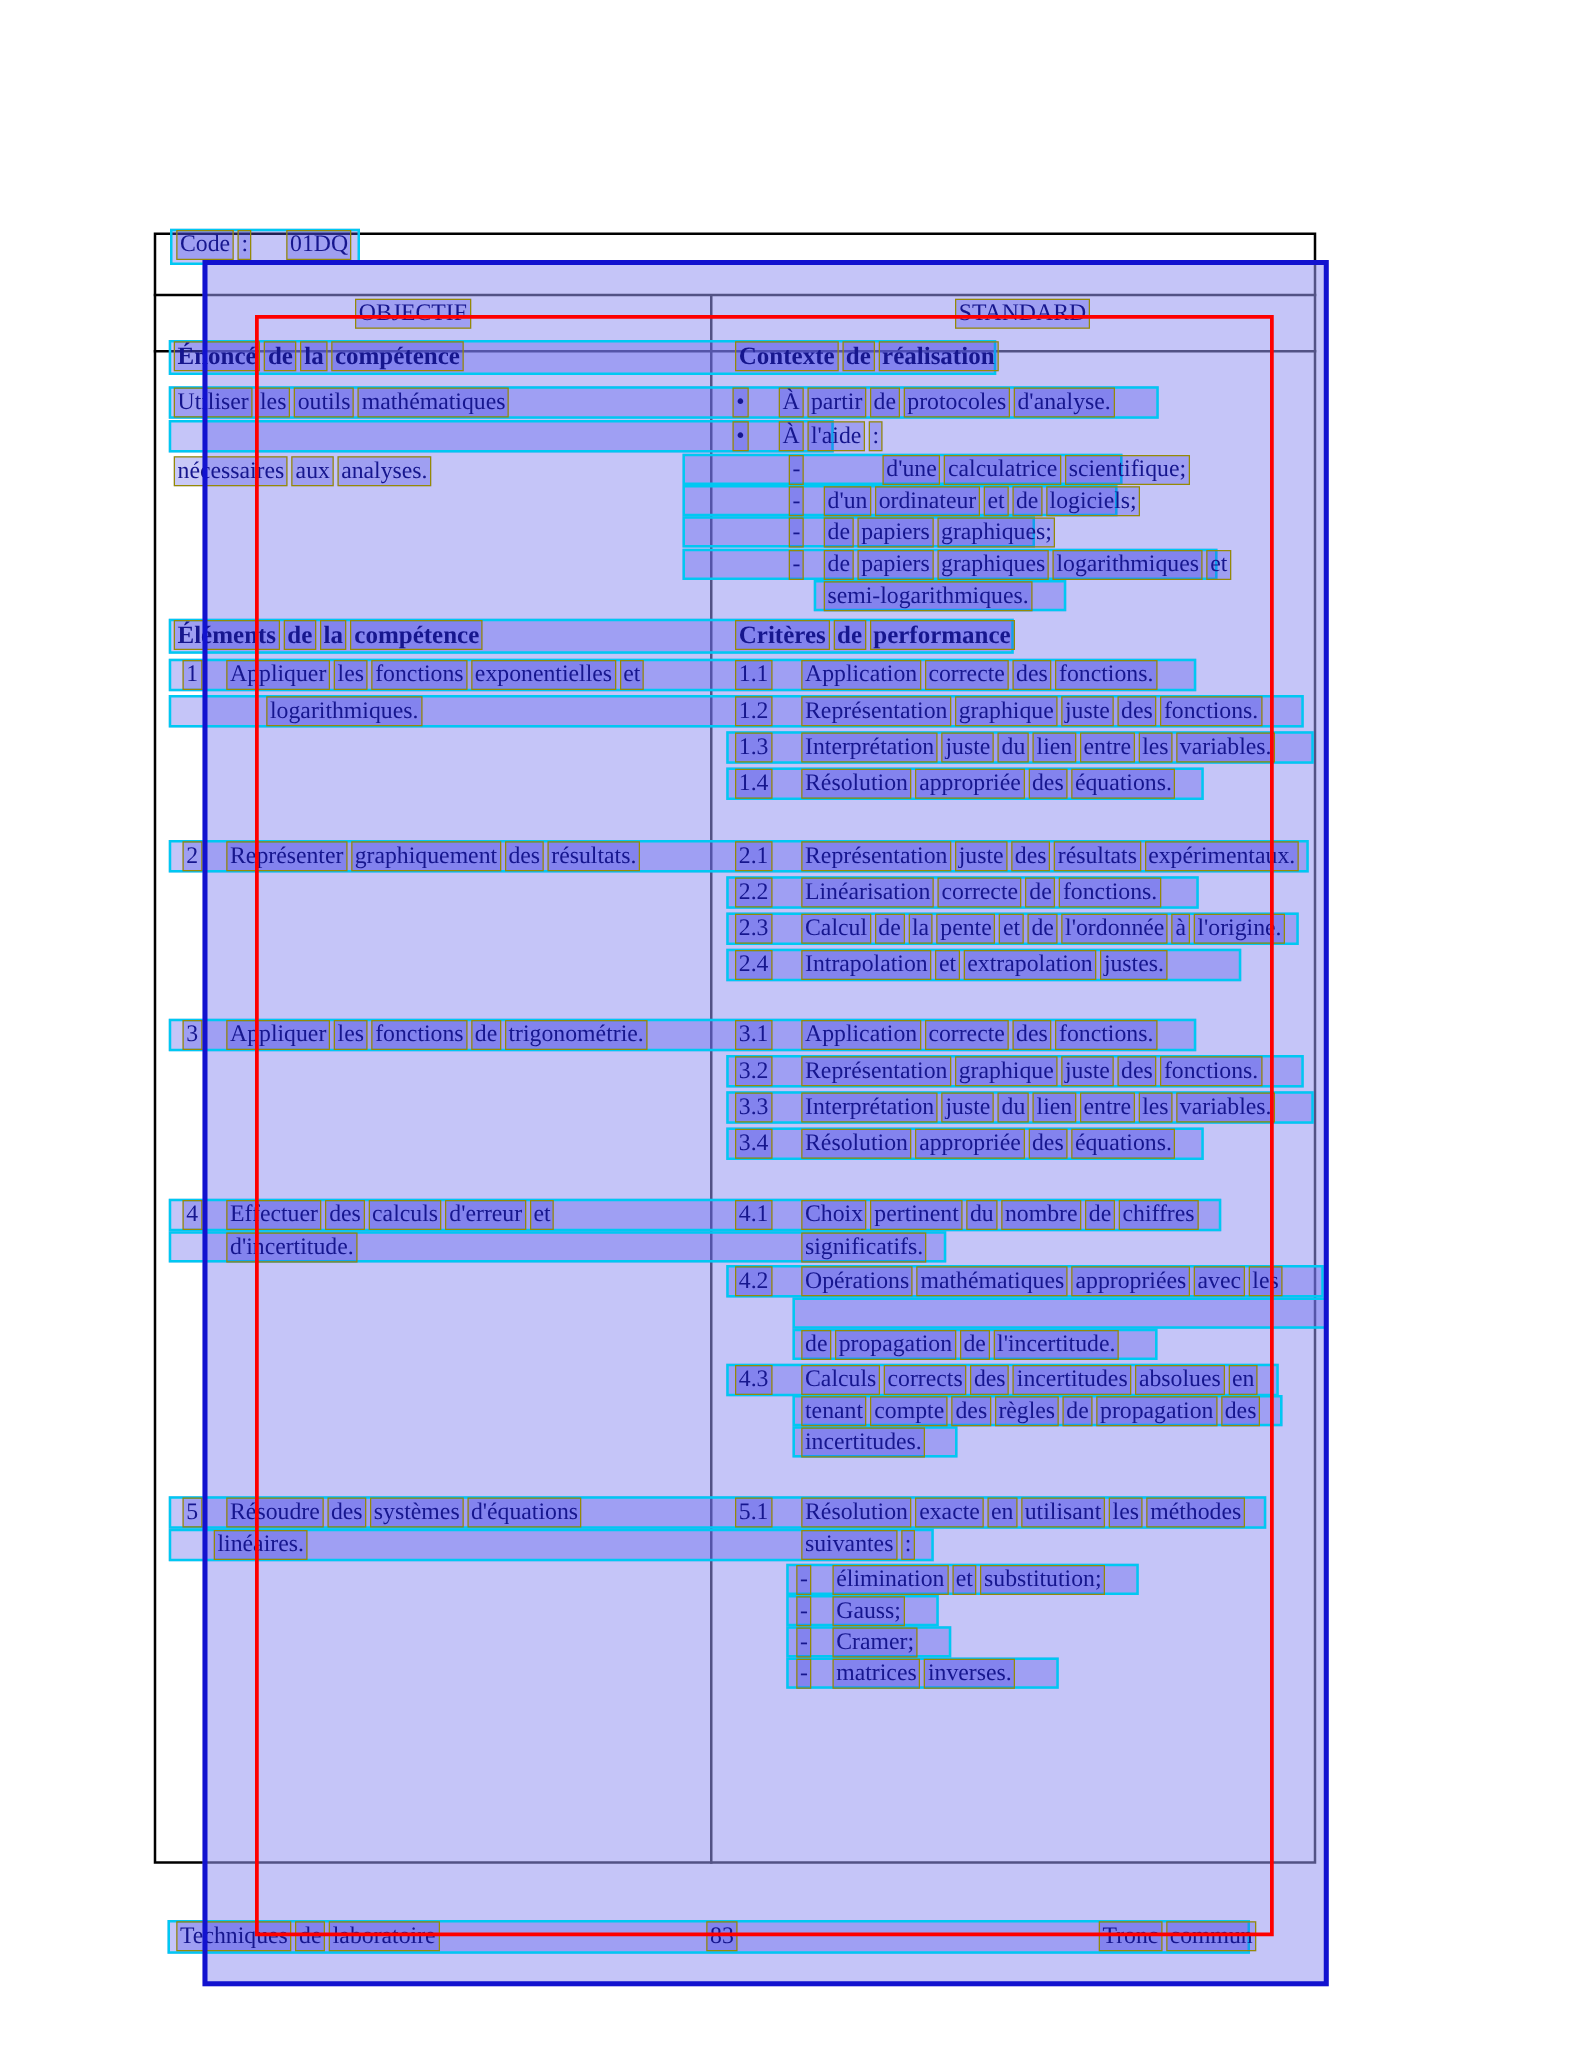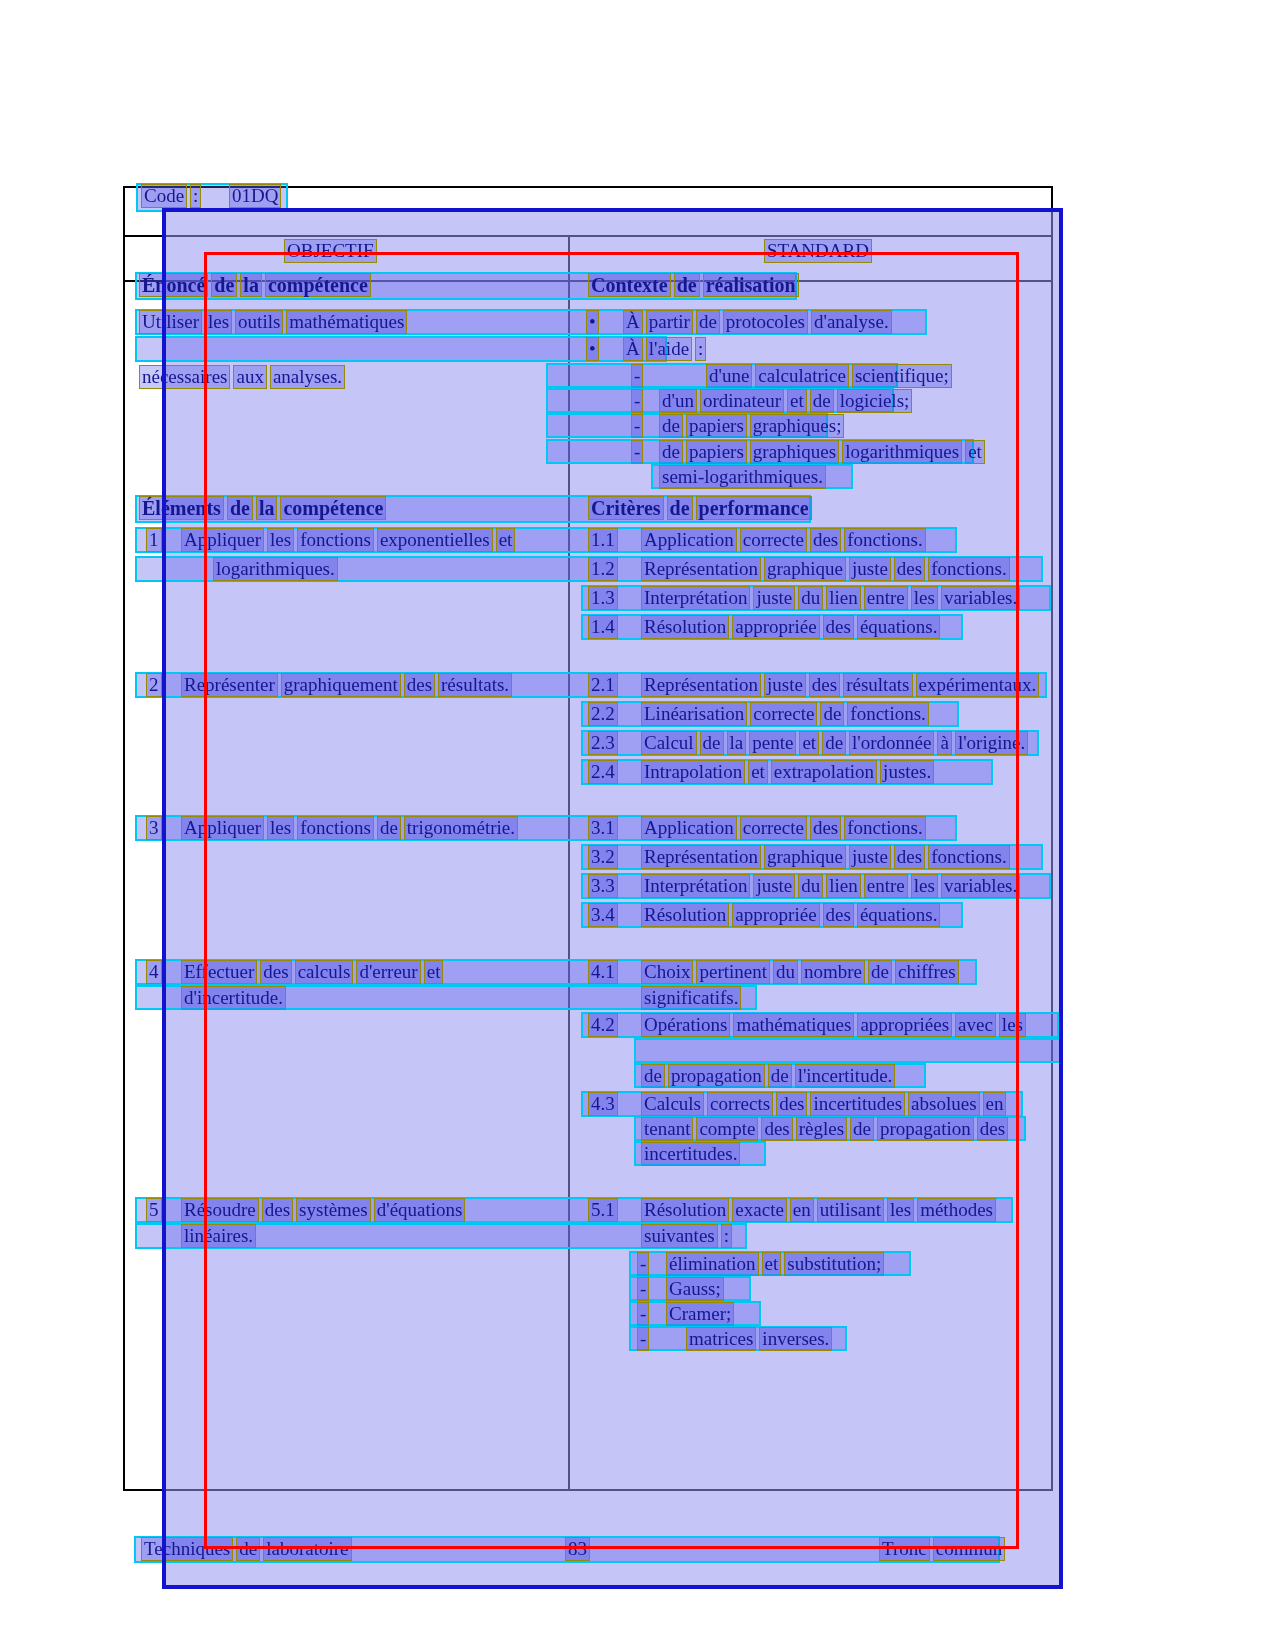--- a/index.html
+++ b/index.html
@@ -139,26 +139,26 @@
     <div class="seg" style="left: 641px; top: 1013px;"><span class="w">Opérations</span><span class="w">mathématiques</span><span class="w">appropriées</span><span class="w">avec</span><span class="w">les</span></div>
     <div class="seg" style="left: 641px; top: 1064px;"><span class="w">de</span><span class="w">propagation</span><span class="w">de</span><span class="w">l'incertitude.</span></div>
     <div class="seg" style="left: 588px; top: 1092px;"><span class="w">4.3</span></div>
     <div class="seg" style="left: 641px; top: 1092px;"><span class="w">Calculs</span><span class="w">corrects</span><span class="w">des</span><span class="w">incertitudes</span><span class="w">absolues</span><span class="w">en</span></div>
     <div class="seg" style="left: 641px; top: 1117px;"><span class="w">tenant</span><span class="w">compte</span><span class="w">des</span><span class="w">règles</span><span class="w">de</span><span class="w">propagation</span><span class="w">des</span></div>
     <div class="seg" style="left: 641px; top: 1142px;"><span class="w">incertitudes.</span></div>
     <div class="seg" style="left: 146px; top: 1198px;"><span class="w">5</span></div>
     <div class="seg" style="left: 181px; top: 1198px;"><span class="w">Résoudre</span><span class="w">des</span><span class="w">systèmes</span><span class="w">d'équations</span></div>
     <div class="seg" style="left: 588px; top: 1198px;"><span class="w">5.1</span></div>
     <div class="seg" style="left: 641px; top: 1198px;"><span class="w">Résolution</span><span class="w">exacte</span><span class="w">en</span><span class="w">utilisant</span><span class="w">les</span><span class="w">méthodes</span></div>
-    <div class="seg" style="left: 181px; top: 1224px;"><span class="w">linéaires.</span></div>
+    <div class="seg" style="left: 171px; top: 1224px;"><span class="w">linéaires.</span></div>
     <div class="seg" style="left: 641px; top: 1224px;"><span class="w">suivantes</span><span class="w">:</span></div>
     <div class="seg" style="left: 637px; top: 1252px;"><span class="w">-</span></div>
     <div class="seg" style="left: 666px; top: 1252px;"><span class="w">élimination</span><span class="w">et</span><span class="w">substitution;</span></div>
     <div class="seg" style="left: 637px; top: 1277px;"><span class="w">-</span></div>
     <div class="seg" style="left: 666px; top: 1277px;"><span class="w">Gauss;</span></div>
     <div class="seg" style="left: 637px; top: 1302px;"><span class="w">-</span></div>
     <div class="seg" style="left: 666px; top: 1302px;"><span class="w">Cramer;</span></div>
     <div class="seg" style="left: 637px; top: 1327px;"><span class="w">-</span></div>
-    <div class="seg" style="left: 666px; top: 1327px; margin-left: 20px;"><span class="w">matrices</span><span class="w">inverses.</span></div>
+    <div class="seg" style="left: 666px; top: 1327px;"><span class="w">matrices</span><span class="w">inverses.</span></div>
     <div class="seg" style="left: 141px; top: 1537px;"><span class="w">Techniques</span><span class="w">de</span><span class="w">laboratoire</span></div>
     <div class="seg" style="left: 565px; top: 1537px;"><span class="w">83</span></div>
     <div class="seg" style="left: 879px; top: 1537px;"><span class="w">Tronc</span><span class="w">commun</span></div>
   </div>
 
 </body></html>

